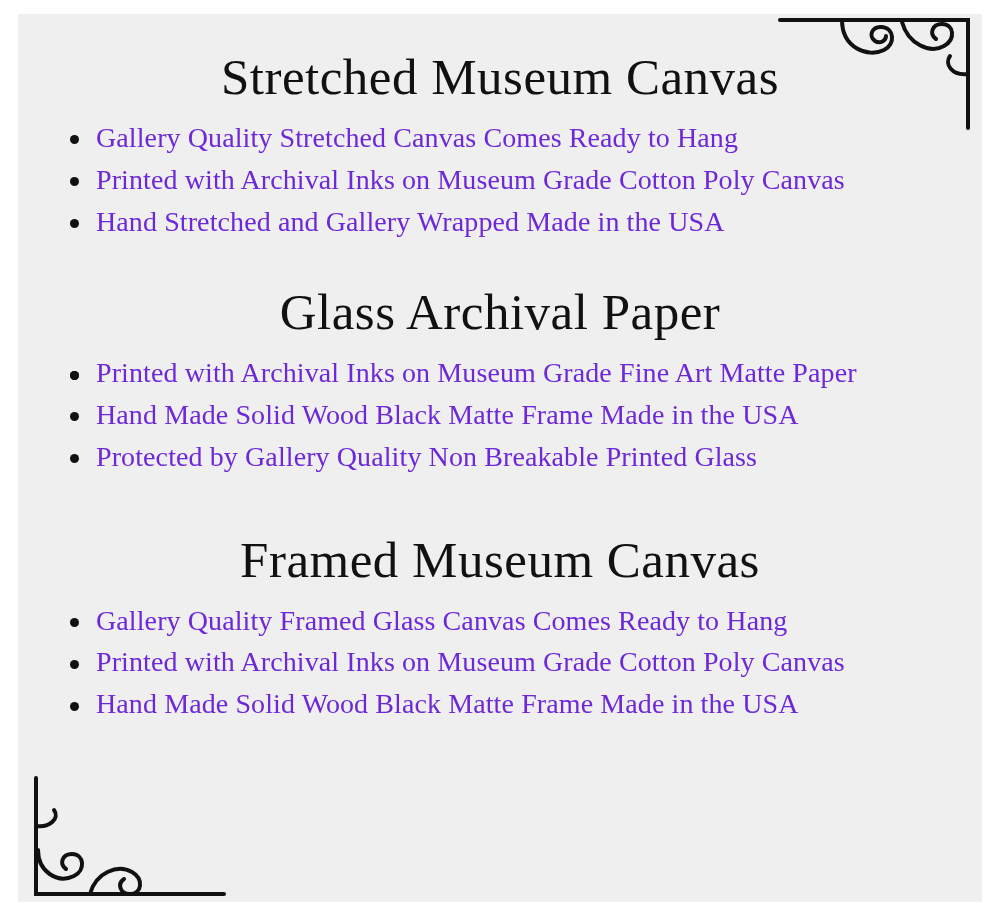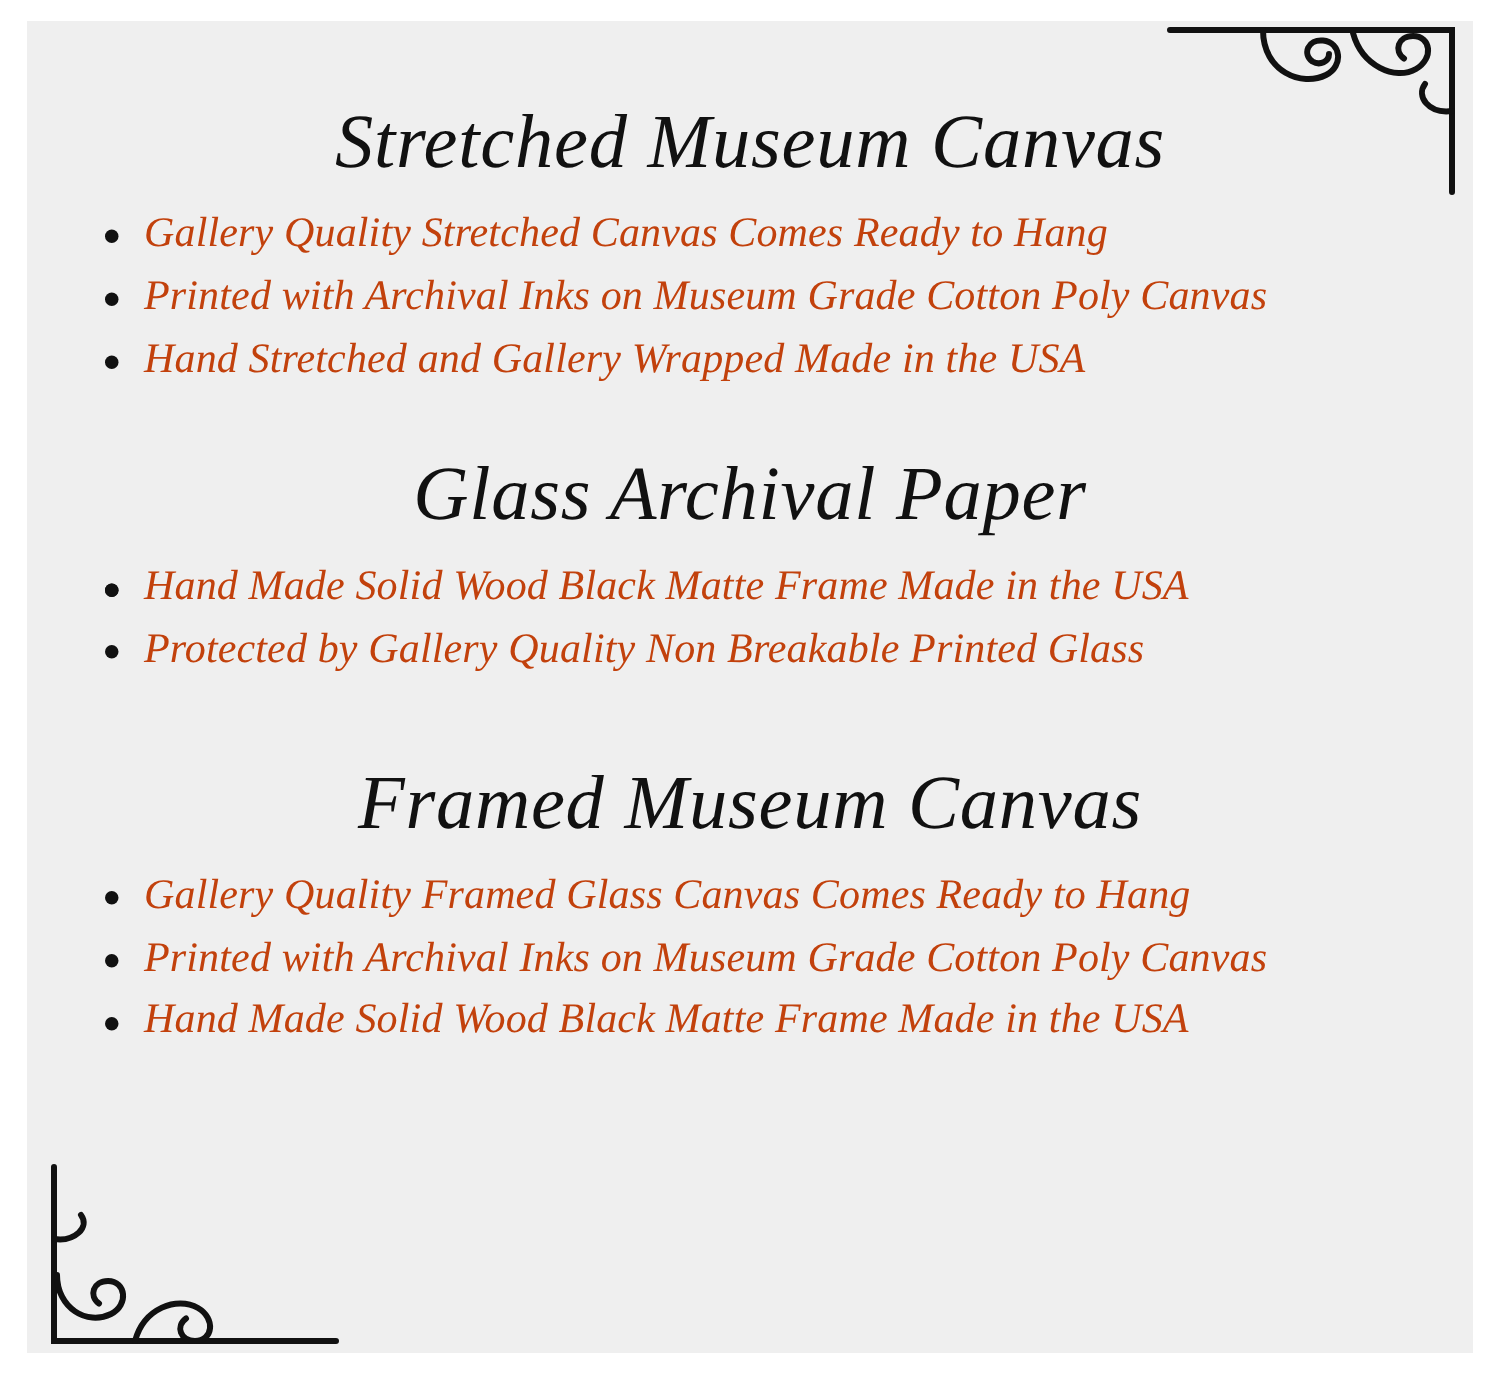--- a/index.html
+++ b/index.html
@@ -31,43 +31,42 @@
     box-sizing: border-box;
     overflow: hidden;
   }
   .content {
     position: absolute;
     left: 0;
     top: 0;
     width: 964px;
     height: 638px;
     box-sizing: border-box;
-    padding: 54px 20px 0 20px;
-    font-style: italic;
+    padding: 36px 20px 0 20px;
   }
   .section-title {
     text-align: center;
     font-size: 51px;
     line-height: 1.06;
     font-weight: 400;
     letter-spacing: 0.5px;
     color: #111111;
     margin: 0 0 14px 0;
     font-family: "Liberation Serif", "DejaVu Serif", serif;
   }
   .bullets {
     list-style: none;
     margin: 0;
     padding: 0 0 0 30px;
   }
   .bullets li {
     position: relative;
     font-size: 28px;
     line-height: 1.42;
-    color: #c2410c;
+    color: #6d28d9;
     padding-left: 28px;
     margin: 0 0 2px 0;
     white-space: nowrap;
     letter-spacing: 0.1px;
   }
   .bullets li .dot {
     position: absolute;
     left: 2px;
     top: 0.62em;
     width: 9px;
@@ -122,20 +121,21 @@
           <li><span class="dot"></span><span>Gallery Quality Stretched Canvas Comes Ready to Hang</span></li>
           <li><span class="dot"></span><span>Printed with Archival Inks on Museum Grade Cotton Poly Canvas</span></li>
           <li><span class="dot"></span><span>Hand Stretched and Gallery Wrapped Made in the USA</span></li>
         </ul>
       </div>
 
       <div class="section s2">
         <h2 class="section-title">Glass Archival Paper</h2>
         <ul class="bullets">
           <li><span class="dot"></span></li>
+          <li><span class="dot"></span><span>Printed with Archival Inks on Museum Grade Fine Art Matte Paper</span></li>
           <li><span class="dot"></span><span>Hand Made Solid Wood Black Matte Frame Made in the USA</span></li>
           <li><span class="dot"></span><span>Protected by Gallery Quality Non Breakable Printed Glass</span></li>
         </ul>
       </div>
 
       <div class="section s3">
         <h2 class="section-title">Framed Museum Canvas</h2>
         <ul class="bullets">
           <li><span class="dot"></span><span>Gallery Quality Framed Glass Canvas Comes Ready to Hang</span></li>
           <li><span class="dot"></span><span>Printed with Archival Inks on Museum Grade Cotton Poly Canvas</span></li>

